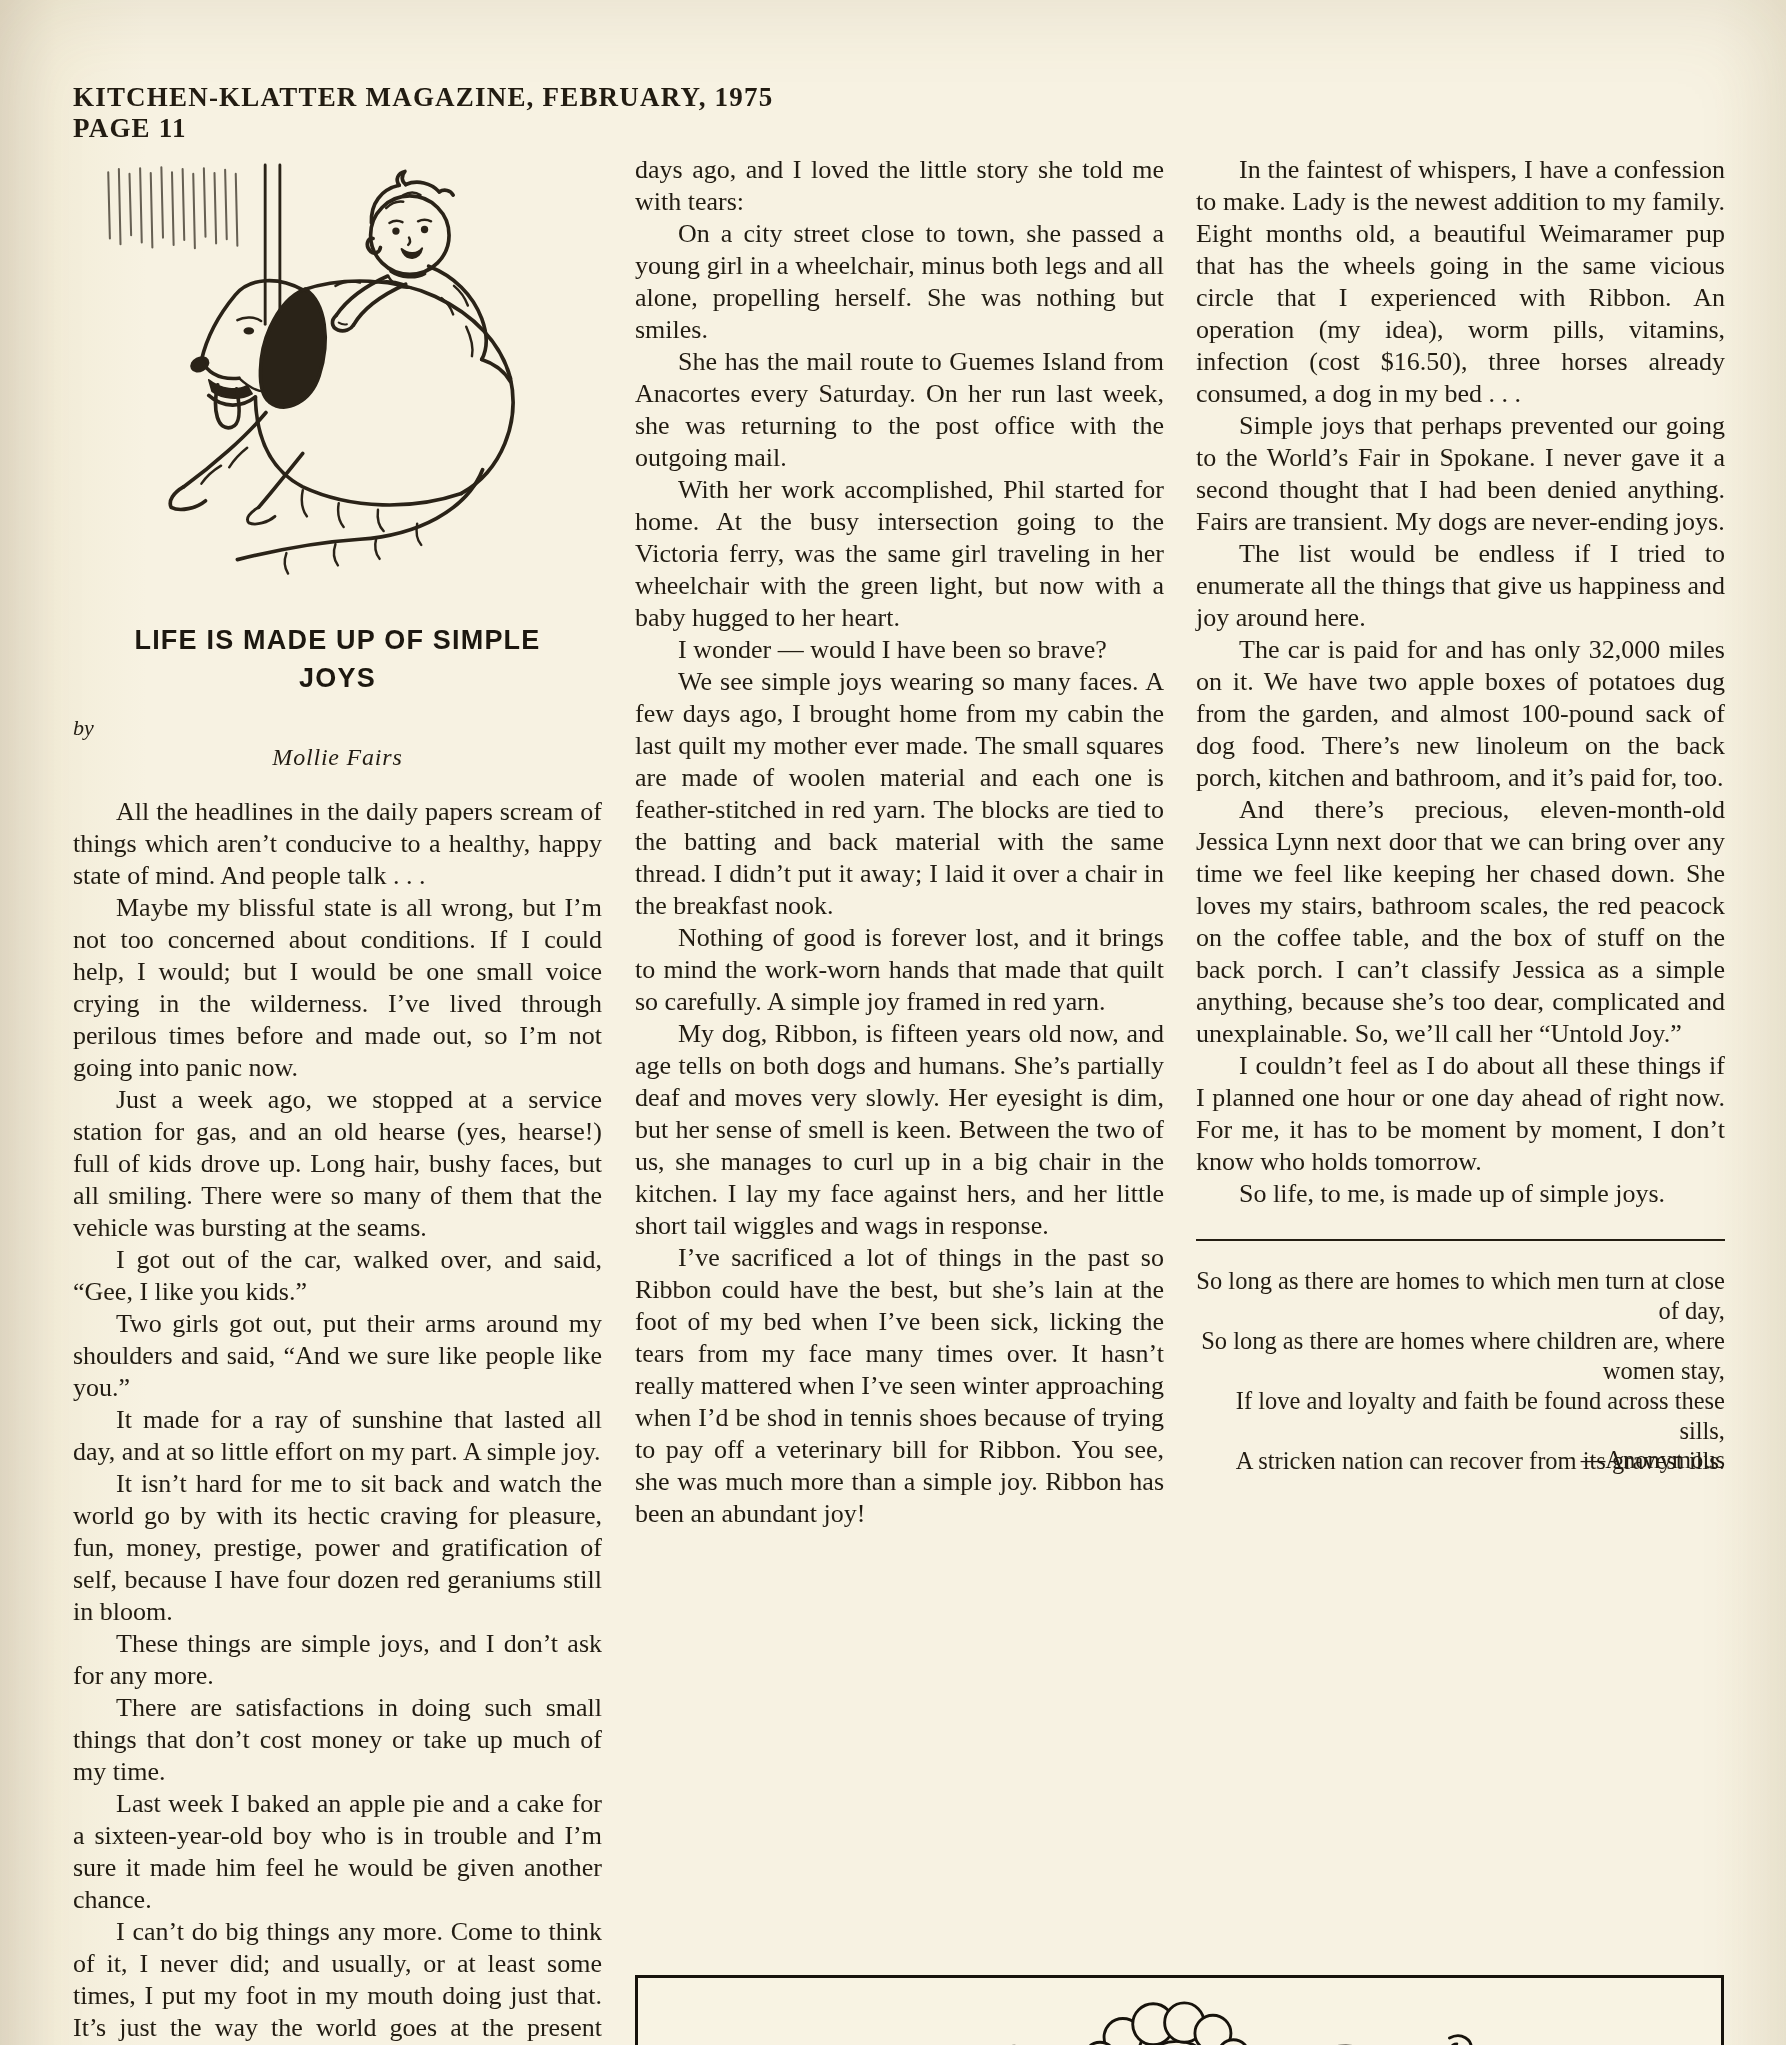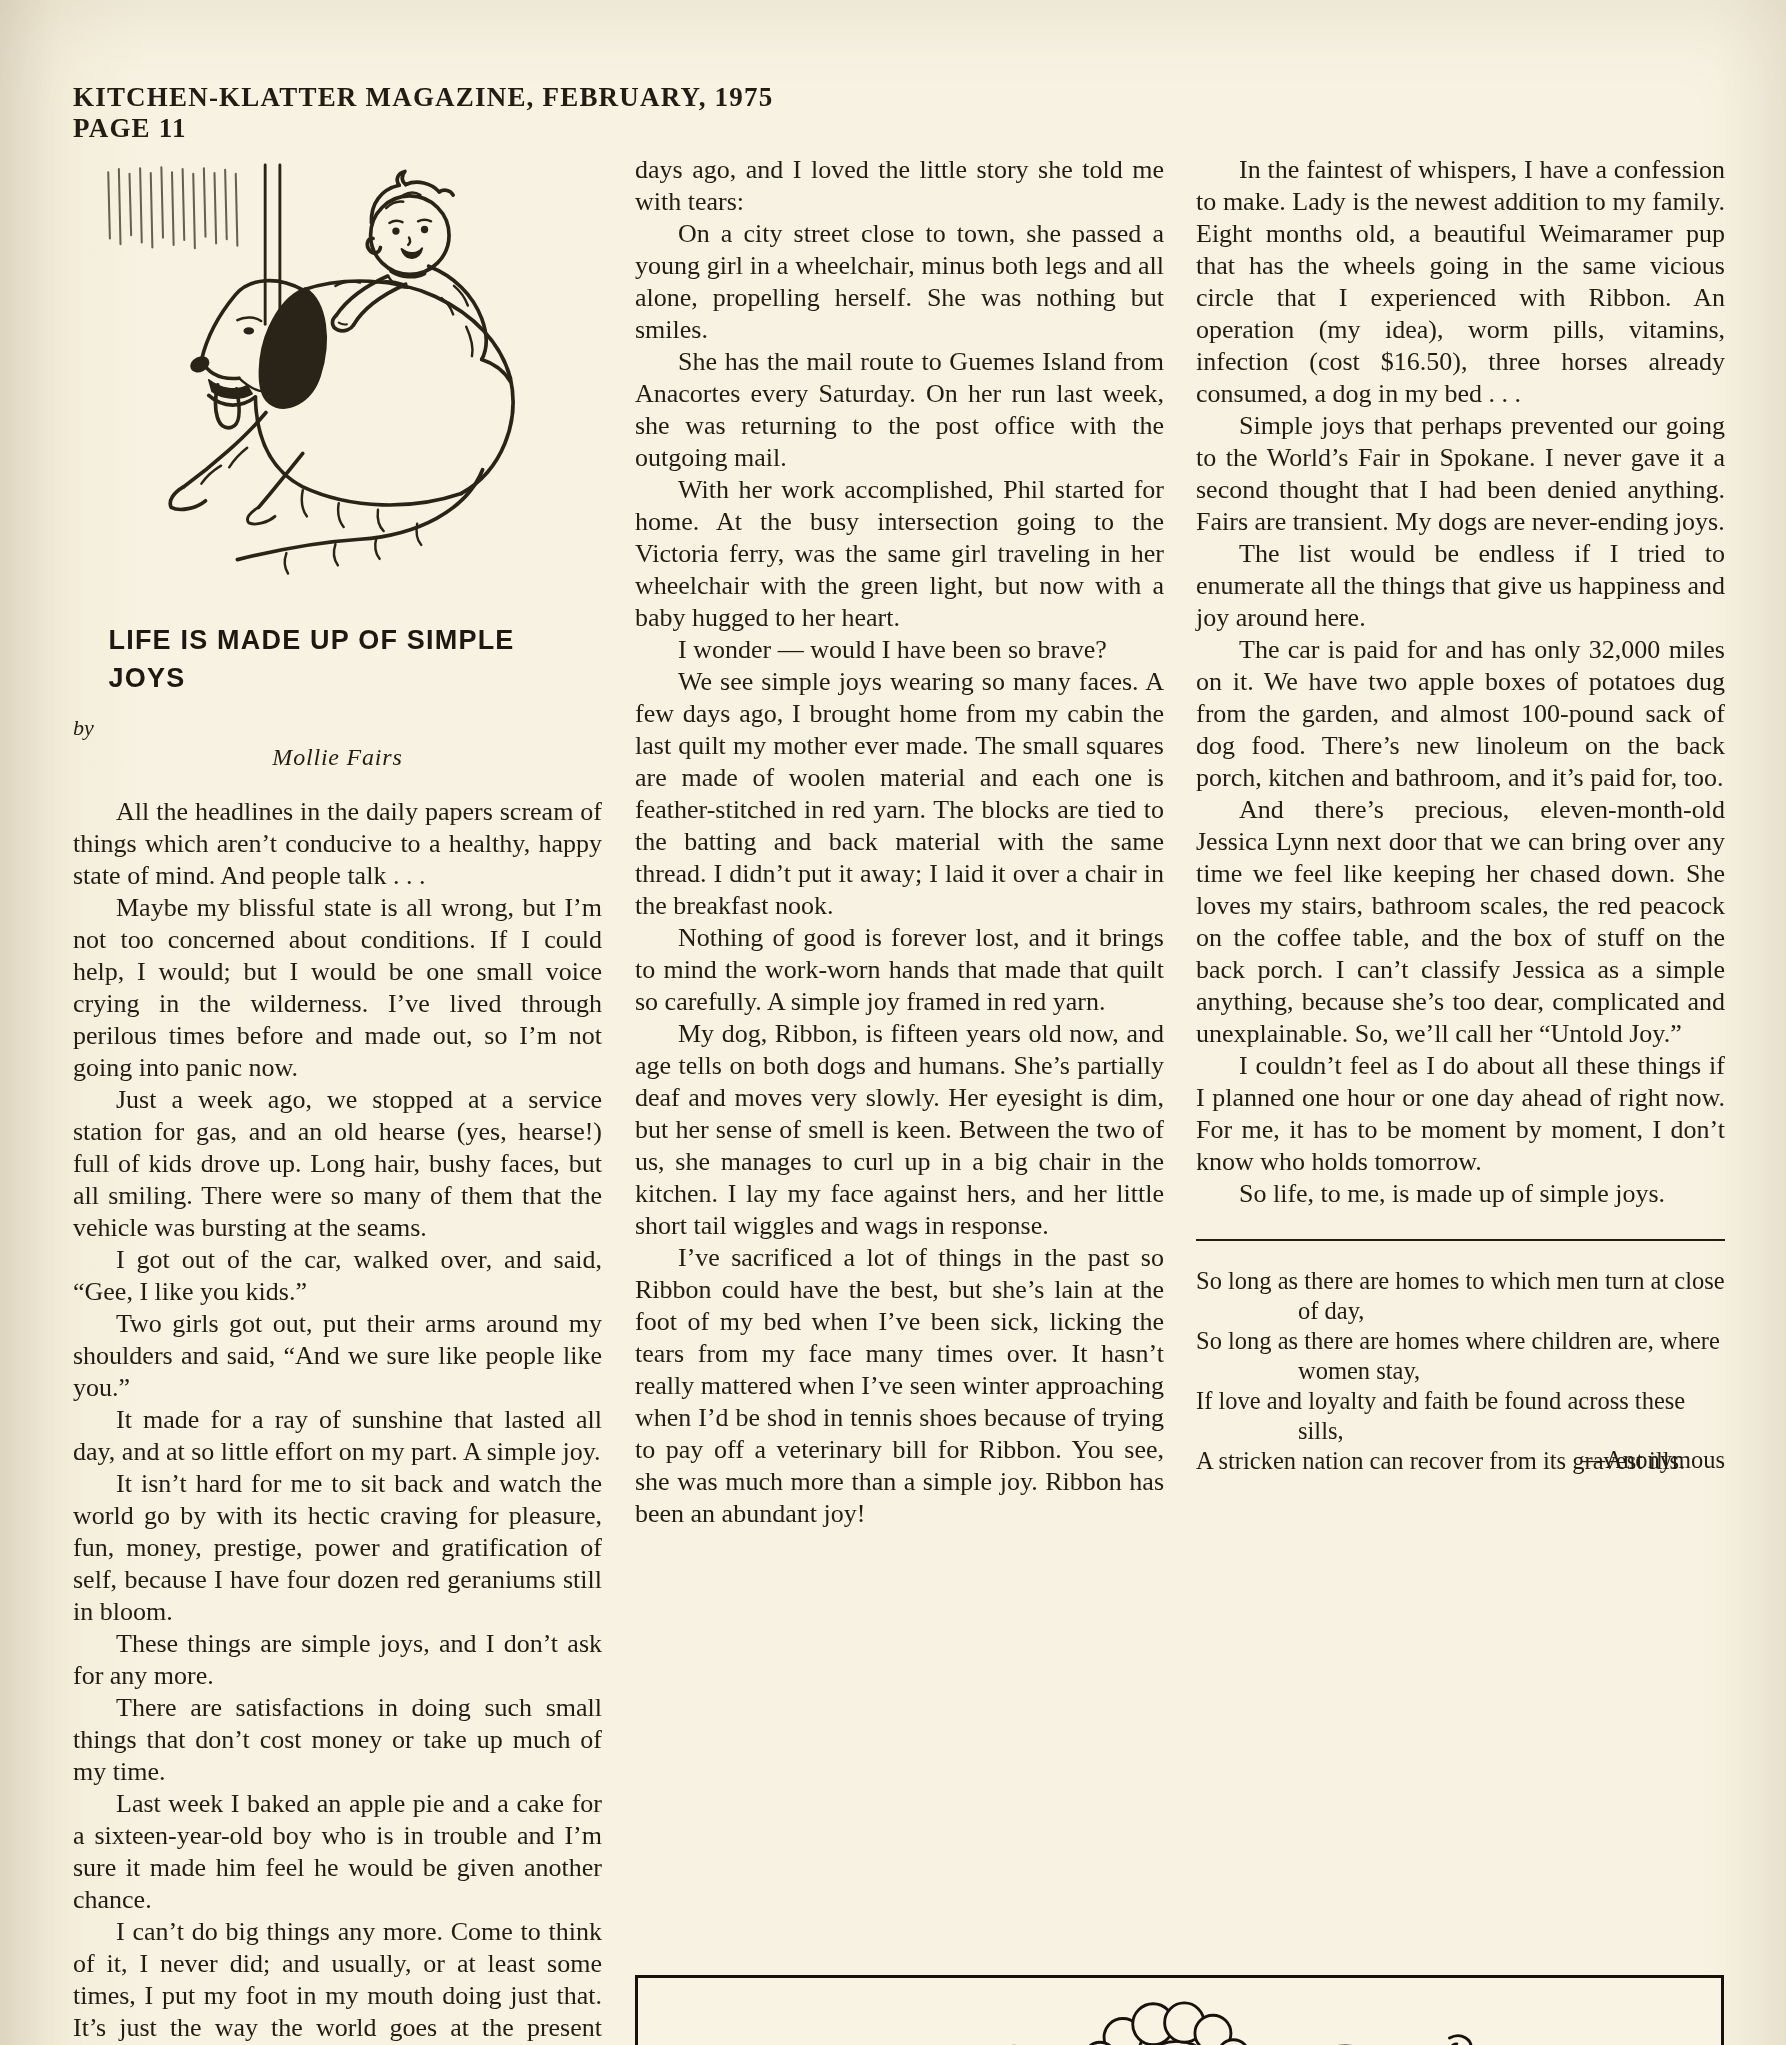--- a/index.html
+++ b/index.html
@@ -27,38 +27,38 @@
   .col2 { left: 635px; }
   .col3 { left: 1196px; }
 
   .illustration { width: 529px; height: 425px; }
   .illustration svg { display: block; width: 100%; height: 100%; }
 
   .title {
     margin: 45px auto 0 auto; max-width: 458px;
     font-family: "Liberation Sans", sans-serif; font-weight: 700;
     font-size: 27px; line-height: 38px; letter-spacing: 1.2px;
-    text-align: left; color: #1d1810;
+    text-align: center; color: #1d1810;
   }
   .by { margin-top: 18px; text-align: left; font-style: italic; font-size: 22px; }
   .author { margin-top: 3.3px; text-align: center; font-style: italic; font-size: 24px; letter-spacing: 0.8px; }
 
   .body-text { margin-top: 25px; }
   .body-text p {
     margin: 0; font-size: 26px; line-height: 32px;
     text-align: justify; text-indent: 43px;
   }
   .continuation { margin-top: 0; }
   .continuation p:first-child { text-indent: 0; }
   .col2 .body-text, .col3 .body-text { margin-top: 3px; }
 
   
   .poem-rule { border: none; border-top: 2px solid #241e12; margin: 29px 0 25px 0; }
   .poem { position: relative; font-size: 24.5px; line-height: 30px; }
-  .poem-lines p { margin: 0; padding-left: 102px; text-indent: -102px; text-align: left; }
+  .poem-lines p { margin: 0; padding-left: 102px; text-indent: -102px; text-align: right; }
   .attribution { position: absolute; right: 0; bottom: 0.8px; }
 
   
   .ad {
     position: absolute; left: 635px; top: 1975px; width: 1089px; height: 598px;
     border: 3.7px solid #17130c; background: #f8f3e3; text-align: center;
     padding-top: 10.6px;
   }
   .ad-illustration { height: 176px; display: flex; justify-content: center; }
   .ad-illustration svg { height: 176px; width: auto; }

